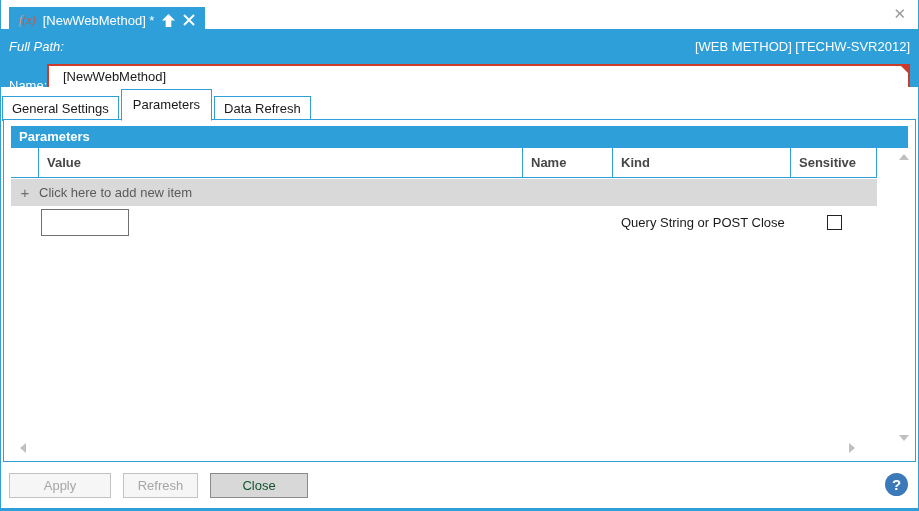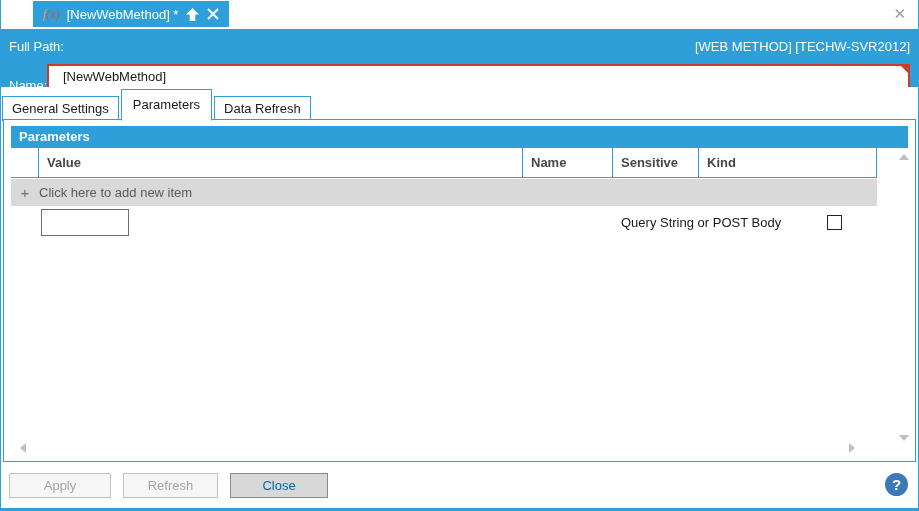--- a/index.html
+++ b/index.html
@@ -12,38 +12,38 @@
     background: #ffffff;
     border-left: 1px solid #2e9fd8;
     border-right: 1px solid #2e9fd8;
     border-bottom: 3px solid #2e9fd8;
     overflow: hidden;
   }
 
   
   .doc-tab-strip { position: relative; height: 29px; background: #ffffff; }
   .doc-tab {
-    position: absolute; left: 8px; top: 1px; height: 26px;
+    position: absolute; left: 8px; top: 7px; height: 26px;
     background: #2e9fd8; color: #ffffff;
     display: flex; align-items: center; gap: 7px;
-    padding: 0 10px; cursor: default; margin-left: 24px;
+    padding: 0 10px; cursor: default;
   }
   .fx-icon { font-family: "Liberation Serif", serif; font-style: italic; color: #c05a4a; font-size: 12px; }
   .fx-icon .fx-f { color: #e3988c; }
   .doc-tab-title { white-space: nowrap; }
   .tab-ico { display: inline-flex; align-items: center; }
   .win-close {
     position: absolute; right: 12px; top: 6px;
     color: #9a9a9a; font-size: 15px; line-height: 15px; cursor: pointer;
   }
 
   
   .header-band { background: #2e9fd8; color: #ffffff; padding: 6px 8px 8px 8px; height: 58px; }
   .path-row { display: flex; align-items: center; height: 22px; }
-  .path-label { margin-right: 2px; }
+  .path-label { margin-right: 2px; font-style: italic; }
   .path-value { font-style: italic; }
   .type-badge { margin-left: auto; white-space: nowrap; }
   .name-row { display: flex; align-items: center; margin-top: 3px; }
   .name-label { width: 38px; flex: 0 0 auto; margin-top: 18px; }
   .name-input-wrap { position: relative; flex: 1; margin-left: 0; }
   .name-input {
     width: 100%; height: 25px;
     border: 2px solid #cd3b2a; background: #ffffff;
     font-family: "Liberation Sans", sans-serif; font-size: 13px;
     padding: 0 14px; color: #1a1a1a; outline: none;
@@ -116,22 +116,22 @@
   
   .footer {
     position: relative; display: flex; align-items: center;
     padding: 0 8px; height: 44px; margin-top: 1px; gap: 12px;
   }
   .btn {
     height: 25px; font-family: "Liberation Sans", sans-serif; font-size: 13px;
     background: #f6f6f6; border: 1px solid #c3c3c3; color: #a6a6a6; cursor: default;
   }
   .btn-apply { width: 102px; }
-  .btn-refresh { width: 95px; }
-  .btn-close { width: 98px; background: #d8d8d8; border: 1px solid #8a8a8a; color: #0369a1; cursor: pointer; }
+  .btn-refresh { width: 75px; }
+  .btn-close { width: 98px; background: #d8d8d8; border: 1px solid #8a8a8a; color: #14532d; cursor: pointer; }
   .btn-applyclose { width: 96px; }
   .help-btn {
     position: absolute; right: 10px; top: 10px;
     width: 23px; height: 23px; border-radius: 50%;
     background: #3b79b8; color: #ffffff; font-weight: bold; font-size: 15px;
     display: flex; align-items: center; justify-content: center; cursor: pointer;
   }
 </style>
 </head>
 <body>
@@ -175,36 +175,36 @@
   </div>
 
   <div class="panel">
     <div class="group-header">Parameters</div>
 
     <div class="grid">
       <div class="grid-header">
         <div class="gh-cell col-sel"></div>
         <div class="gh-cell col-value">Value</div>
         <div class="gh-cell col-name">Name</div>
+        <div class="gh-cell col-kind">Kind</div>
         <div class="gh-cell col-sens">Sensitive</div>
-        <div class="gh-cell col-kind">Kind</div>
       </div>
 
       <div class="add-row">
         <span class="add-plus">+</span>
         <span>Click here to add new item</span>
       </div>
 
       <div class="data-row">
         <div class="col-sel"></div>
         <div class="col-name">
           <input class="param-name-input" type="text" value="" style="">
         </div>
         <div class="col-value cell"></div>
-        <div class="col-kind cell kind-text">Query String or POST Body</div>
+        <div class="col-kind cell kind-text">Query String or POST Close</div>
         <div class="sens-cell">
           <div class="checkbox"></div>
         </div>
       </div>
     </div>
 
     <div class="tri tri-up"></div>
     <div class="tri tri-down"></div>
     <div class="tri tri-left"></div>
     <div class="tri tri-right"></div>

